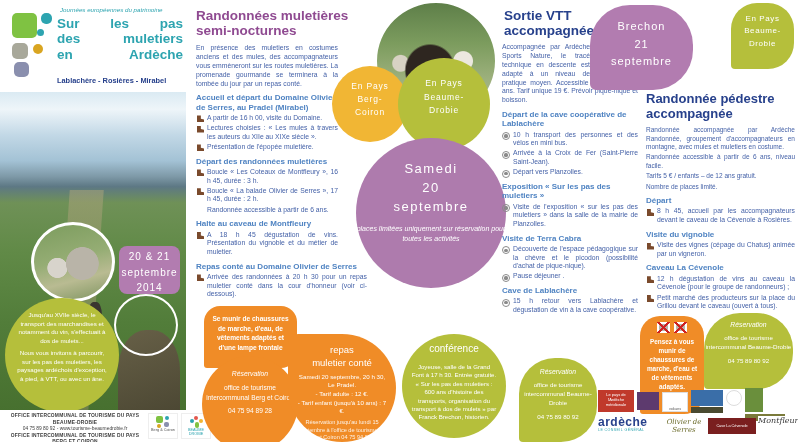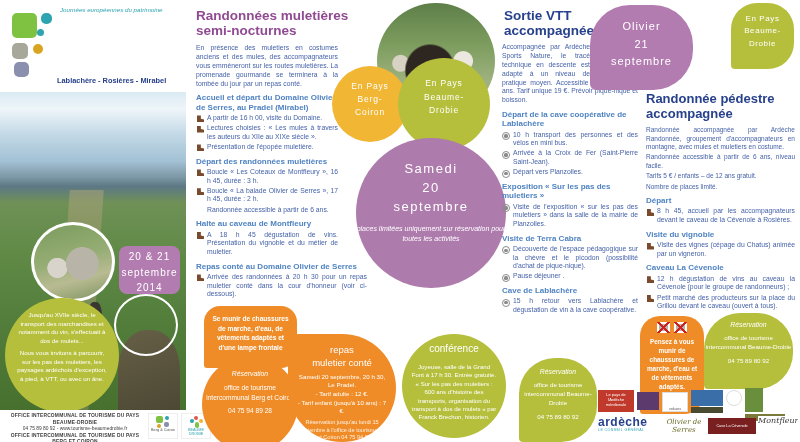--- a/index.html
+++ b/index.html
@@ -146,20 +146,25 @@
   <div class="abs lp-head">
     <div>
       <div class="sq" style="left:12px;top:13px;width:25px;height:25px;background:#7fc242;"></div>
       <div class="sq" style="left:41px;top:13px;width:11px;height:11px;background:#2da4b0;"></div>
       <div class="sq" style="left:37px;top:29px;width:7px;height:7px;background:#2da4b0;"></div>
       <div class="sq" style="left:12px;top:43px;width:16px;height:16px;background:#a8a89a;"></div>
       <div class="sq" style="left:33px;top:44px;width:10px;height:10px;background:#d9a521;"></div>
       <div class="sq" style="left:14px;top:62px;width:15px;height:15px;background:#8a8fae;"></div>
     </div>
     <div class="abs lp-tag">Journées européennes du patrimoine</div>
+    <div class="abs lp-title">
+      <div>Sur les pas</div>
+      <div>des muletiers</div>
+      <div>en Ardèche</div>
+    </div>
     <div class="abs lp-sub">Lablachère - Rosières - Mirabel</div>
   </div>
 
   <div class="abs circle-photo cp-boy"></div>
   <div class="abs circle-photo cp-old"></div>
 
   <div class="abs dates-box">
     <div>20 &amp; 21</div>
     <div>septembre</div>
     <div>2014</div>
@@ -255,21 +260,21 @@
 
     <div class="subhead">Visite de Terra Cabra</div>
     <div class="item"><span class="wheel"></span><span>Découverte de l'espace pédagogique sur la chèvre et le picodon (possibilité d'achat de pique-nique).</span></div>
     <div class="item"><span class="wheel"></span><span>Pause déjeuner .</span></div>
 
     <div class="subhead">Cave de Lablachère</div>
     <div class="item"><span class="wheel"></span><span>15 h retour vers Lablachère et dégustation de vin à la cave coopérative.</span></div>
   </div>
 
   <div class="bubble dimanche">
-    <div>Olivier</div>
+    <div>Brechon</div>
     <div>21</div>
     <div>septembre</div>
   </div>
   <div class="bubble badge-bd-right">
     <div>En Pays</div>
     <div>Beaume-</div>
     <div>Drobie</div>
   </div>
 
   <div class="col" style="left:646px;top:92px;width:149px;">

